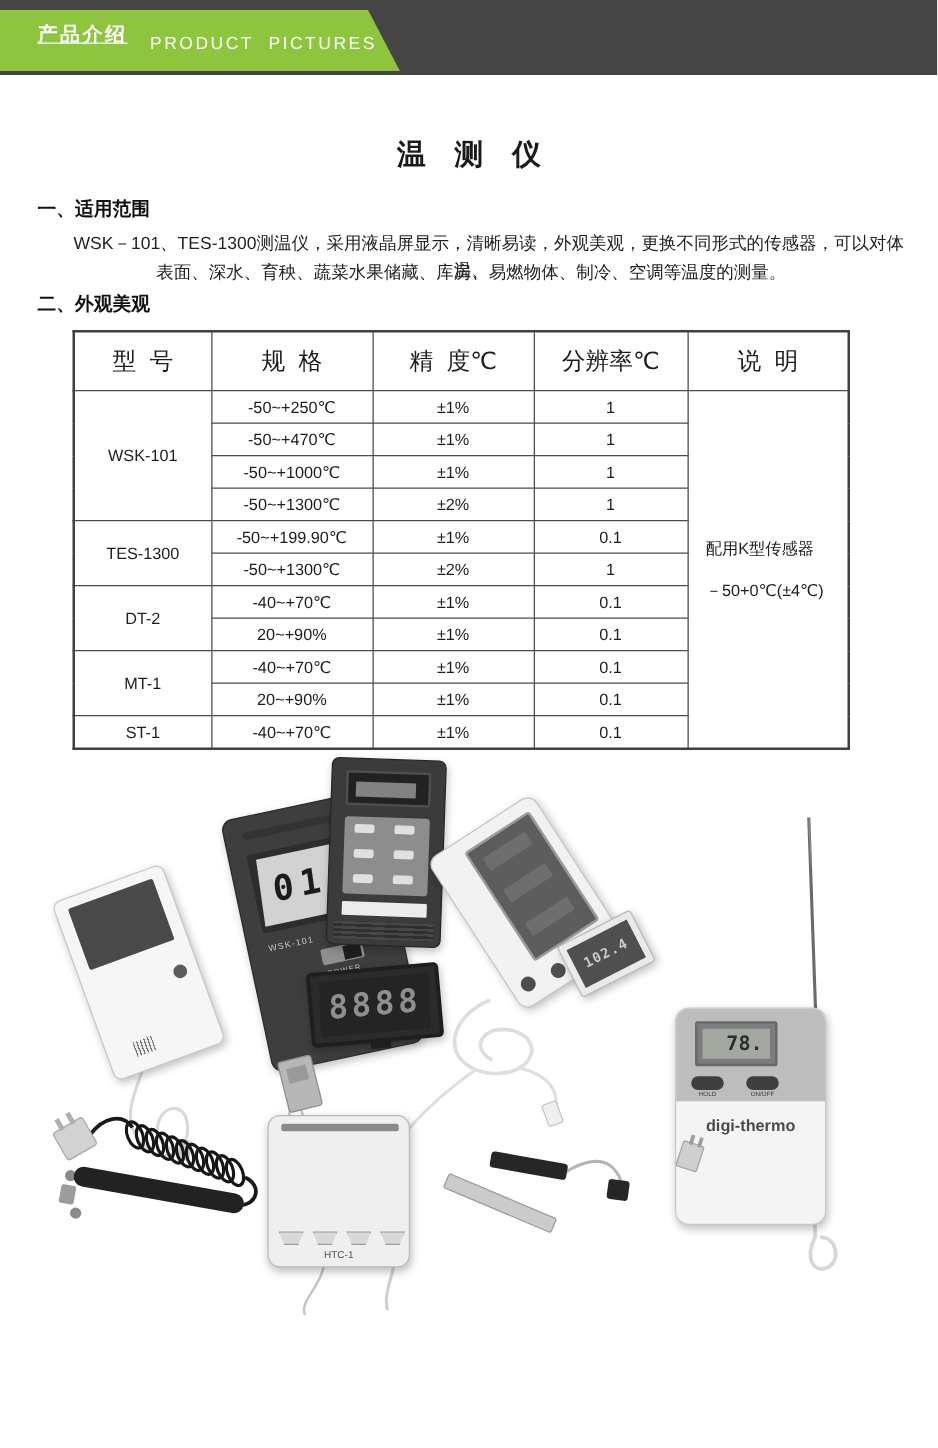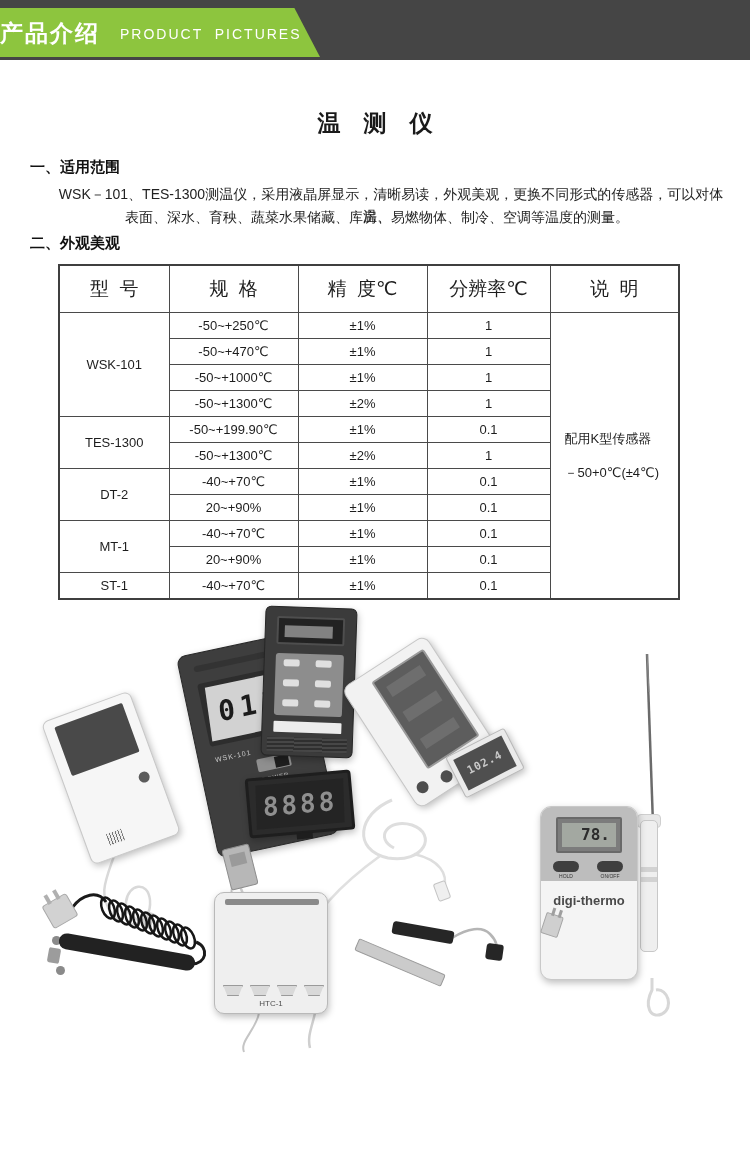--- a/index.html
+++ b/index.html
@@ -3,21 +3,21 @@
 <meta charset="utf-8">
 <style>
   html,body{margin:0;padding:0;background:#fff;}
   #page{position:relative;width:750px;height:1158px;background:#fff;overflow:hidden;
         font-family:"Liberation Sans","DejaVu Sans",sans-serif;color:#222;}
   .pre{white-space:pre;}
   
   .hdr{position:absolute;left:0;top:0;width:750px;height:60px;background:#454545;}
   .hdr-banner{position:absolute;left:0;top:8px;width:320px;height:49px;background:#8dc53e;
               clip-path:polygon(0 0,92% 0,100% 100%,0 100%);}
-  .hdr-cn{position:absolute;left:0;top:18px;font-size:23px;font-weight:bold;color:#fff;letter-spacing:2px;}
+  .hdr-cn{position:absolute;left:30px;top:18px;font-size:16px;font-weight:bold;color:#fff;letter-spacing:2px;text-decoration:underline;}
   .hdr-en{position:absolute;left:120px;top:26px;font-size:14px;color:#fff;letter-spacing:2px;}
   
   .doc-title{position:absolute;left:0;top:108px;width:750px;text-align:center;
              font-size:23px;font-weight:bold;color:#1a1a1a;}
   .sec-h{position:absolute;left:30px;font-size:15px;font-weight:bold;color:#111;}
   .para-line{position:absolute;left:30px;width:694px;font-size:14px;color:#222;line-height:22px;text-align:center;}
   
   table.spec{position:absolute;left:58px;top:264px;border-collapse:collapse;table-layout:fixed;
              border:2px solid #3f3f3f;}
   table.spec th,table.spec td{border:1px solid #4a4a4a;text-align:center;font-size:13px;color:#1d1d1d;
@@ -78,21 +78,21 @@
   .ind .lcd{position:absolute;left:28px;top:10px;width:62px;height:104px;background:#5d5d5d;
             border:2px solid #9b9b9b;border-radius:3px;}
   .ind .lcd i{position:absolute;left:8px;width:40px;height:12px;background:#6e6e6e;display:block;}
   .ind .b{position:absolute;width:12px;height:12px;border-radius:50%;background:#4e4e4e;top:120px;}
   
   .mini{left:452px;top:148px;width:66px;height:46px;background:#eaeaea;border:1px solid #b8b8b8;
         border-radius:3px;transform:rotate(-27deg);}
   .mini .lcd{position:absolute;left:5px;top:5px;right:5px;bottom:5px;background:#4f4f4f;text-align:center;
         line-height:34px;font-size:11px;color:#c9c9c9;letter-spacing:1px;}
   
-  .digi{left:540px;top:214px;width:98px;height:174px;background:#f4f4f4;border:1px solid #c9c9c9;border-radius:11px;}
+  .digi{left:540px;top:214px;width:121px;height:174px;background:#f4f4f4;border:1px solid #c9c9c9;border-radius:11px;}
   .digi .top{position:absolute;left:0;top:0;width:100%;height:74px;background:#bdbdbd;border-radius:10px 10px 0 0;}
   .digi .lcdf{position:absolute;left:15px;top:10px;width:66px;height:36px;background:#7c7c7c;
               border:2px solid #696969;border-radius:2px;}
   .digi .lcd{position:absolute;left:4px;top:4px;right:4px;bottom:4px;background:#a3a8a1;text-align:right;
               padding-right:6px;line-height:24px;font-size:16px;color:#2d2d2d;}
   .digi .pill{position:absolute;width:26px;height:11px;background:#3f3f3f;border-radius:6px;top:54px;}
   .digi .plbl{position:absolute;top:66px;width:26px;text-align:center;font-size:5px;color:#333;}
   .digi .brand{position:absolute;left:0;top:86px;width:100%;text-align:center;font-size:13px;
                font-weight:bold;color:#4a4a4a;}
   .holder{left:640px;top:228px;width:18px;height:132px;background:#efefef;border:1px solid #c8c8c8;border-radius:5px;}

